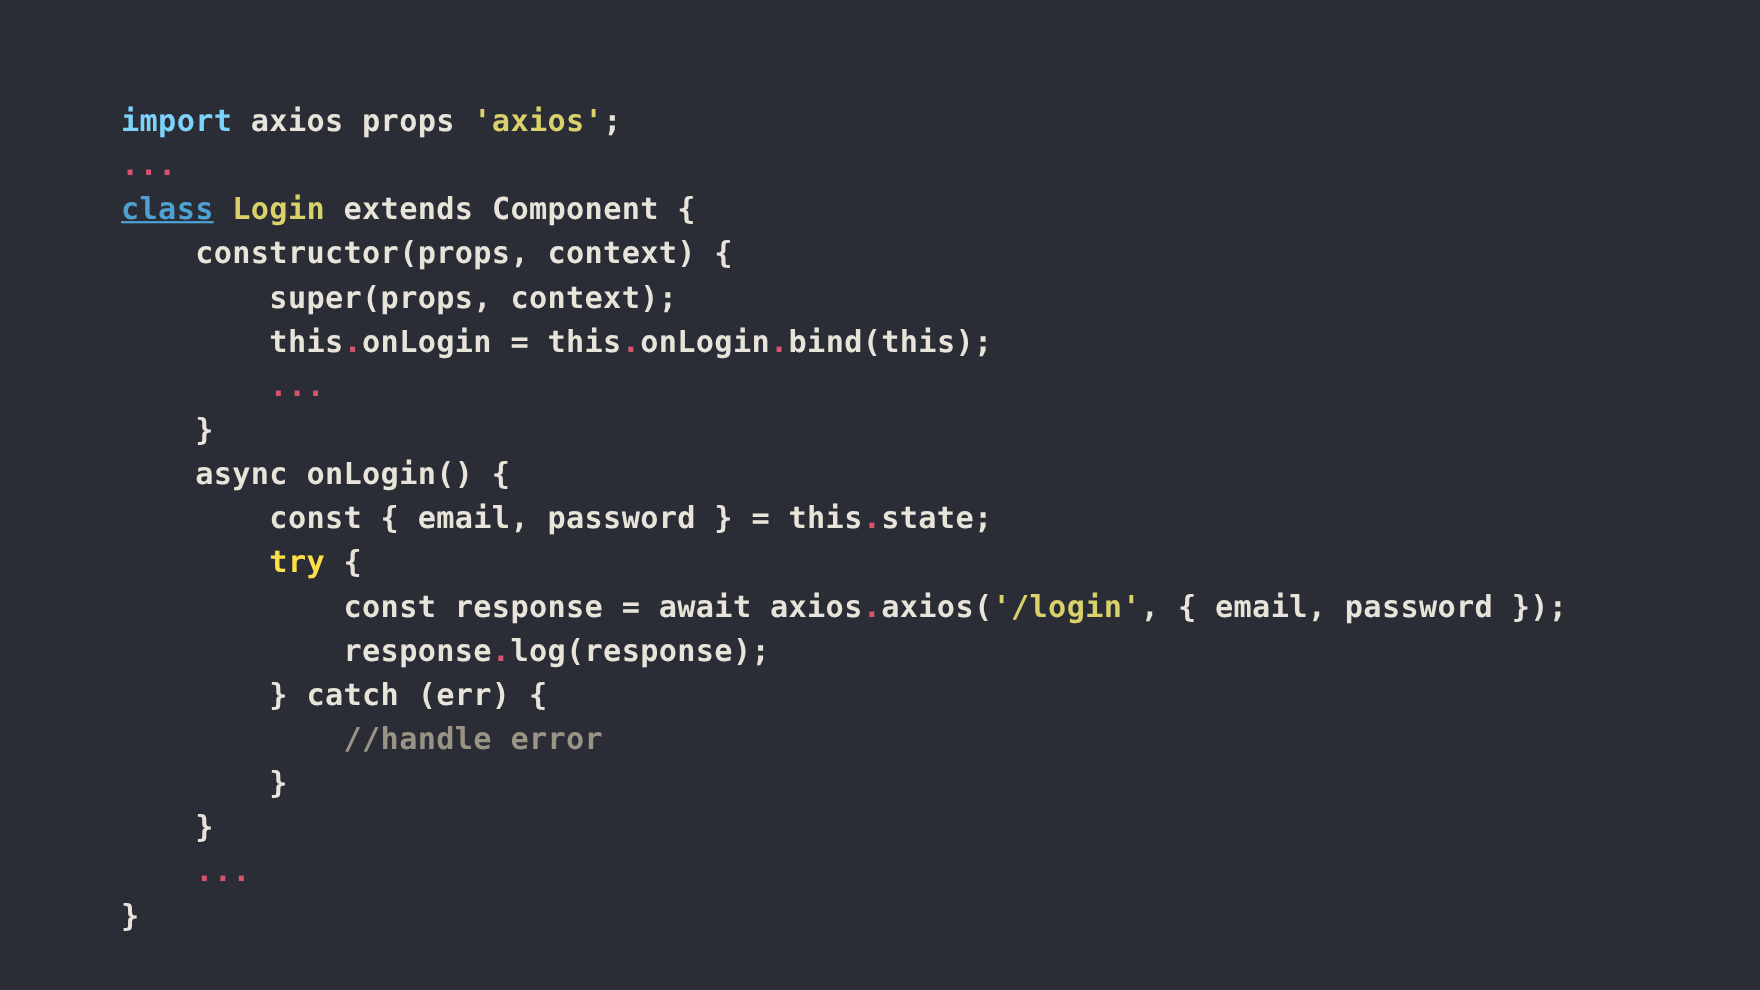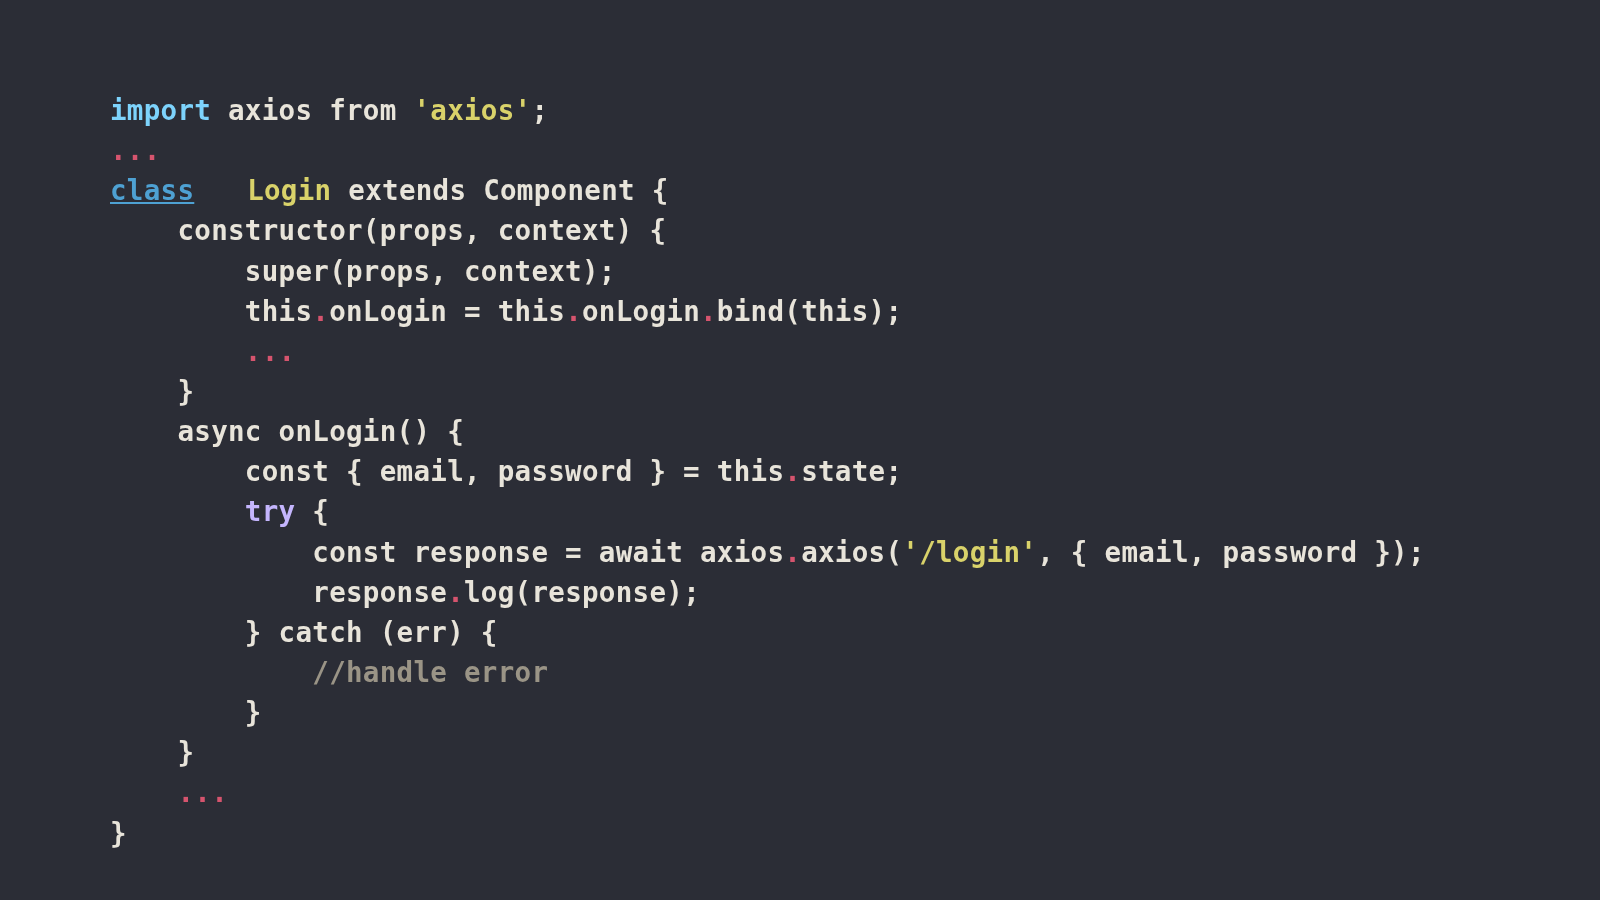--- a/index.html
+++ b/index.html
@@ -16,31 +16,31 @@
     font-family: "Menlo", "Consolas", "DejaVu Sans Mono", monospace;
     font-size: 27.5px;
     line-height: 1.46;
     font-weight: 600;
     color: #e8e4da;
     white-space: pre;
     letter-spacing: 0.3px;
   }
   .kw-import   { color: #7dd3fc; }   
   .kw-class    { color: #4ea1d3; text-decoration: underline; }   
-  .classname   { color: #d9d26a; margin-left: 36px; }   
-  .kw-try      { color: #c4b5fd; }   
+  .classname   { color: #d9d26a; }   
+  .kw-try      { color: #fde047; }   
   .dot         { color: #d6546e; }   
   .ellipsis    { color: #d6546e; }   
   .str         { color: #d9d26a; }   
   .comment     { color: #9a9486; margin-top: 20px; }   
 </style>
 </head>
 <body>
 
-<pre class="code"><span><span class="kw-import">import</span><span> axios </span><span>from </span><span class="str">'</span><span class="str">axios</span><span class="str">'</span><span>;</span></span>
+<pre class="code"><span><span class="kw-import">import</span><span> axios </span><span>props </span><span class="str">'</span><span class="str">axios</span><span class="str">'</span><span>;</span></span>
 <span><span class="ellipsis">...</span></span>
 <span><span class="kw-class">class</span><span> </span><span class="classname">Login</span><span> extends Component {</span></span>
 <span>    constructor(props, context) {</span>
 <span>        super(props, context);</span>
 <span><span>        this</span><span class="dot">.</span><span>onLogin = this</span><span class="dot">.</span><span>onLogin</span><span class="dot">.</span><span>bind(this);</span></span>
 <span><span>        </span><span class="ellipsis">...</span></span>
 <span>    }</span>
 <span>    async onLogin() {</span>
 <span><span>        const { email, password } = this</span><span class="dot">.</span><span>state;</span></span>
 <span><span>        </span><span class="kw-try">try</span><span> {</span></span>

